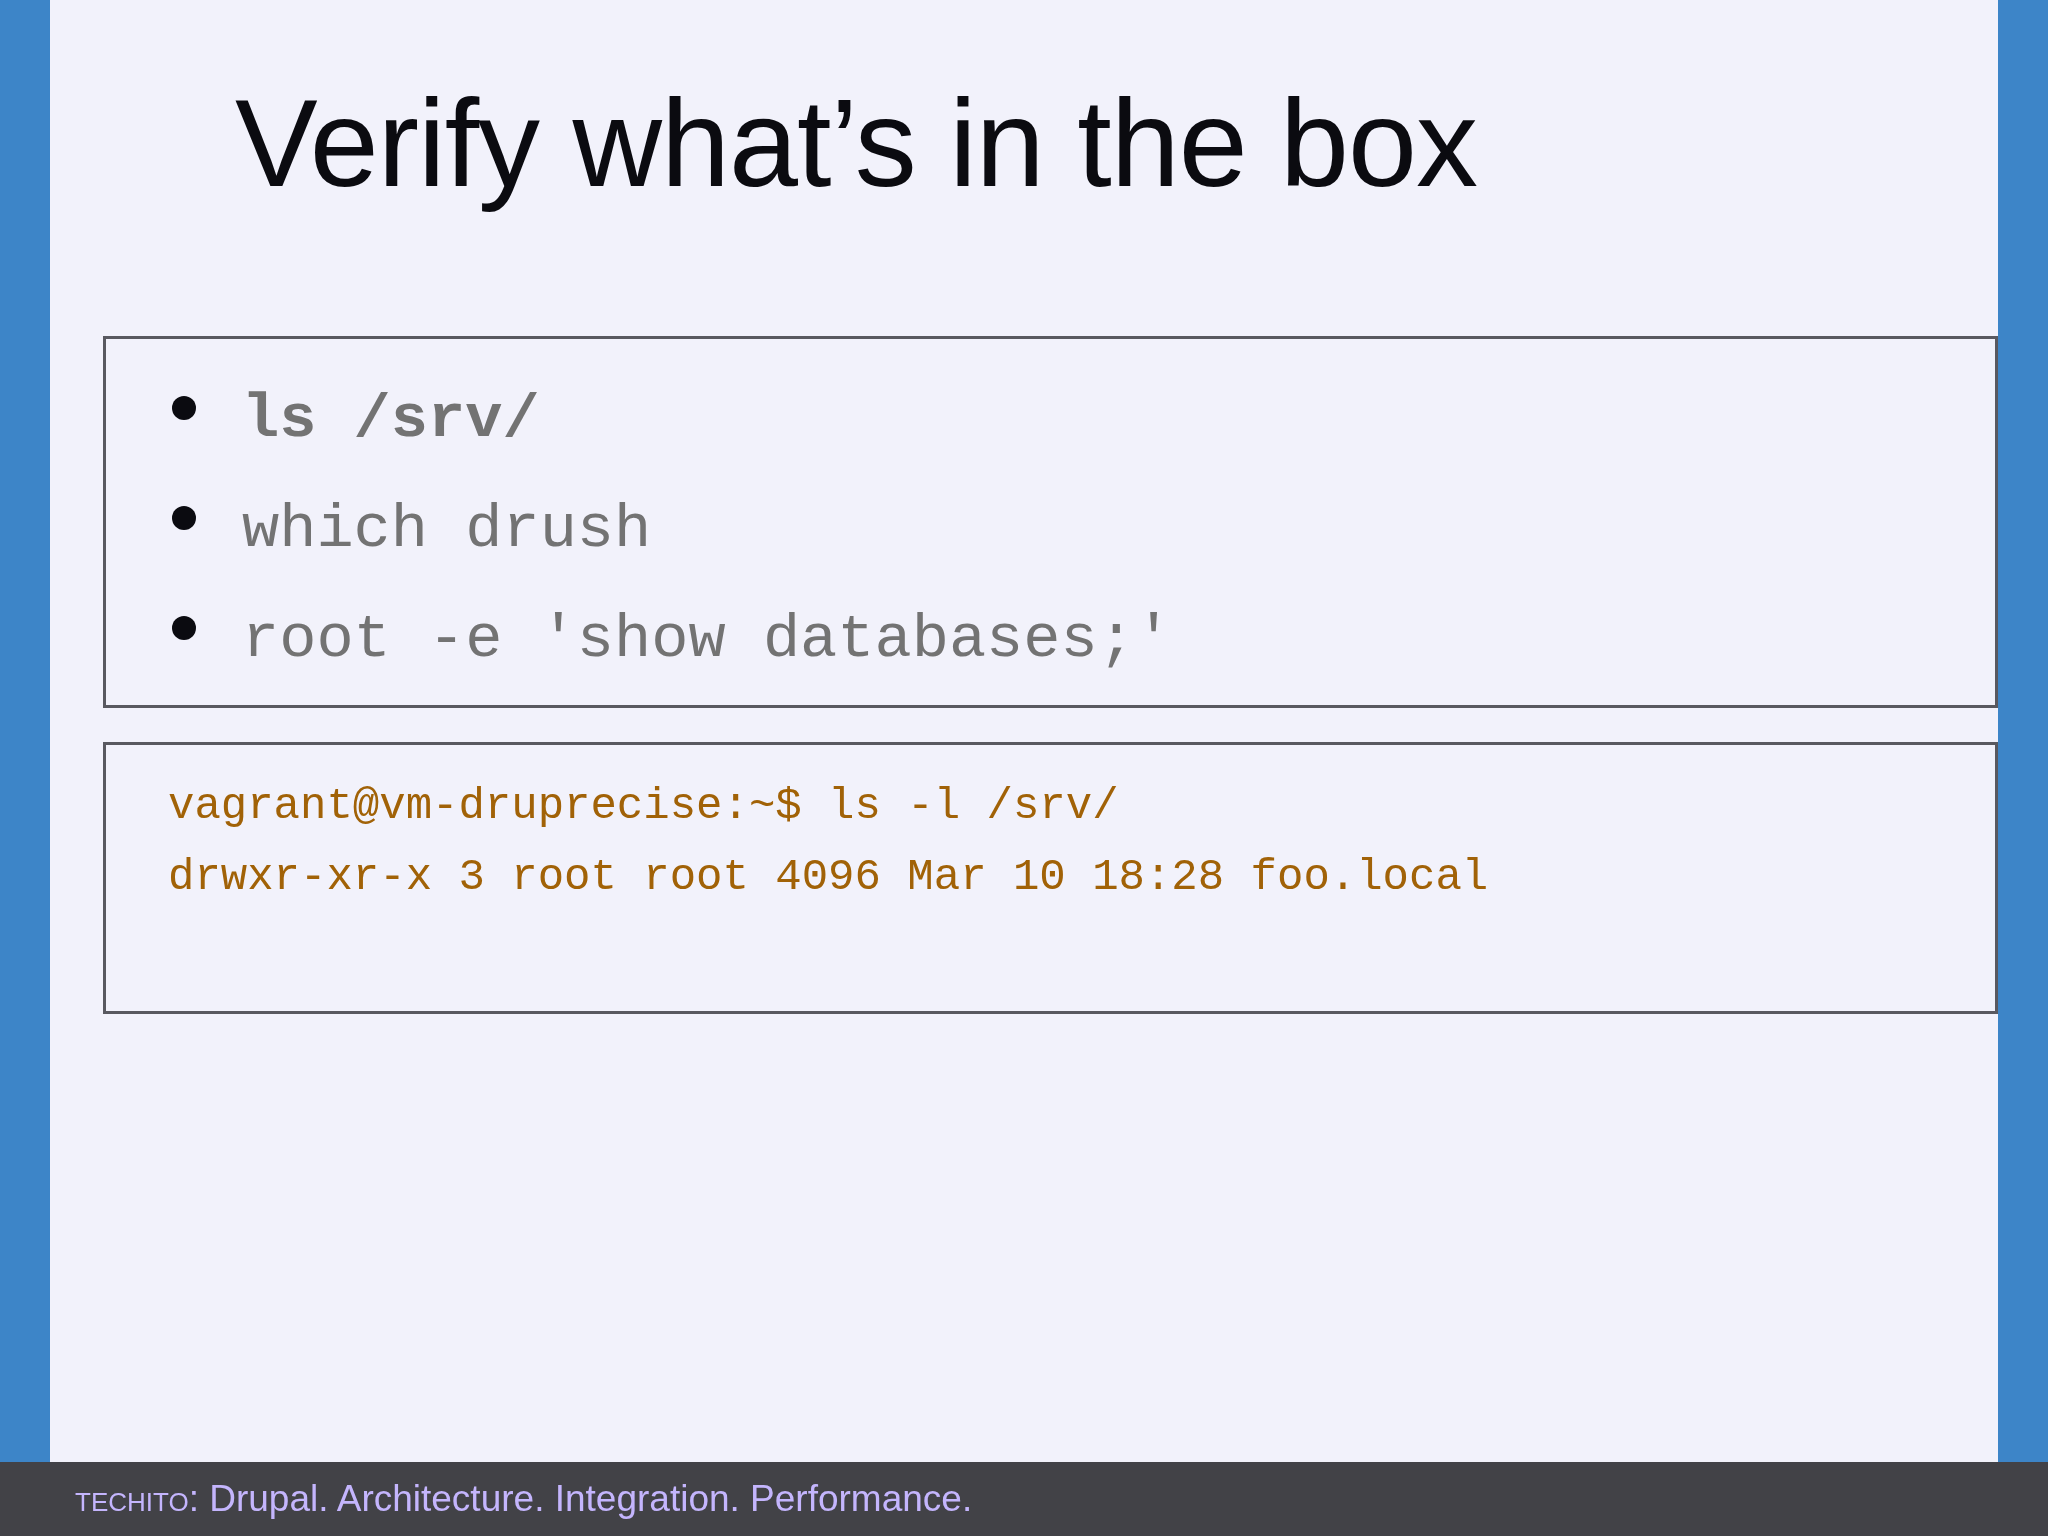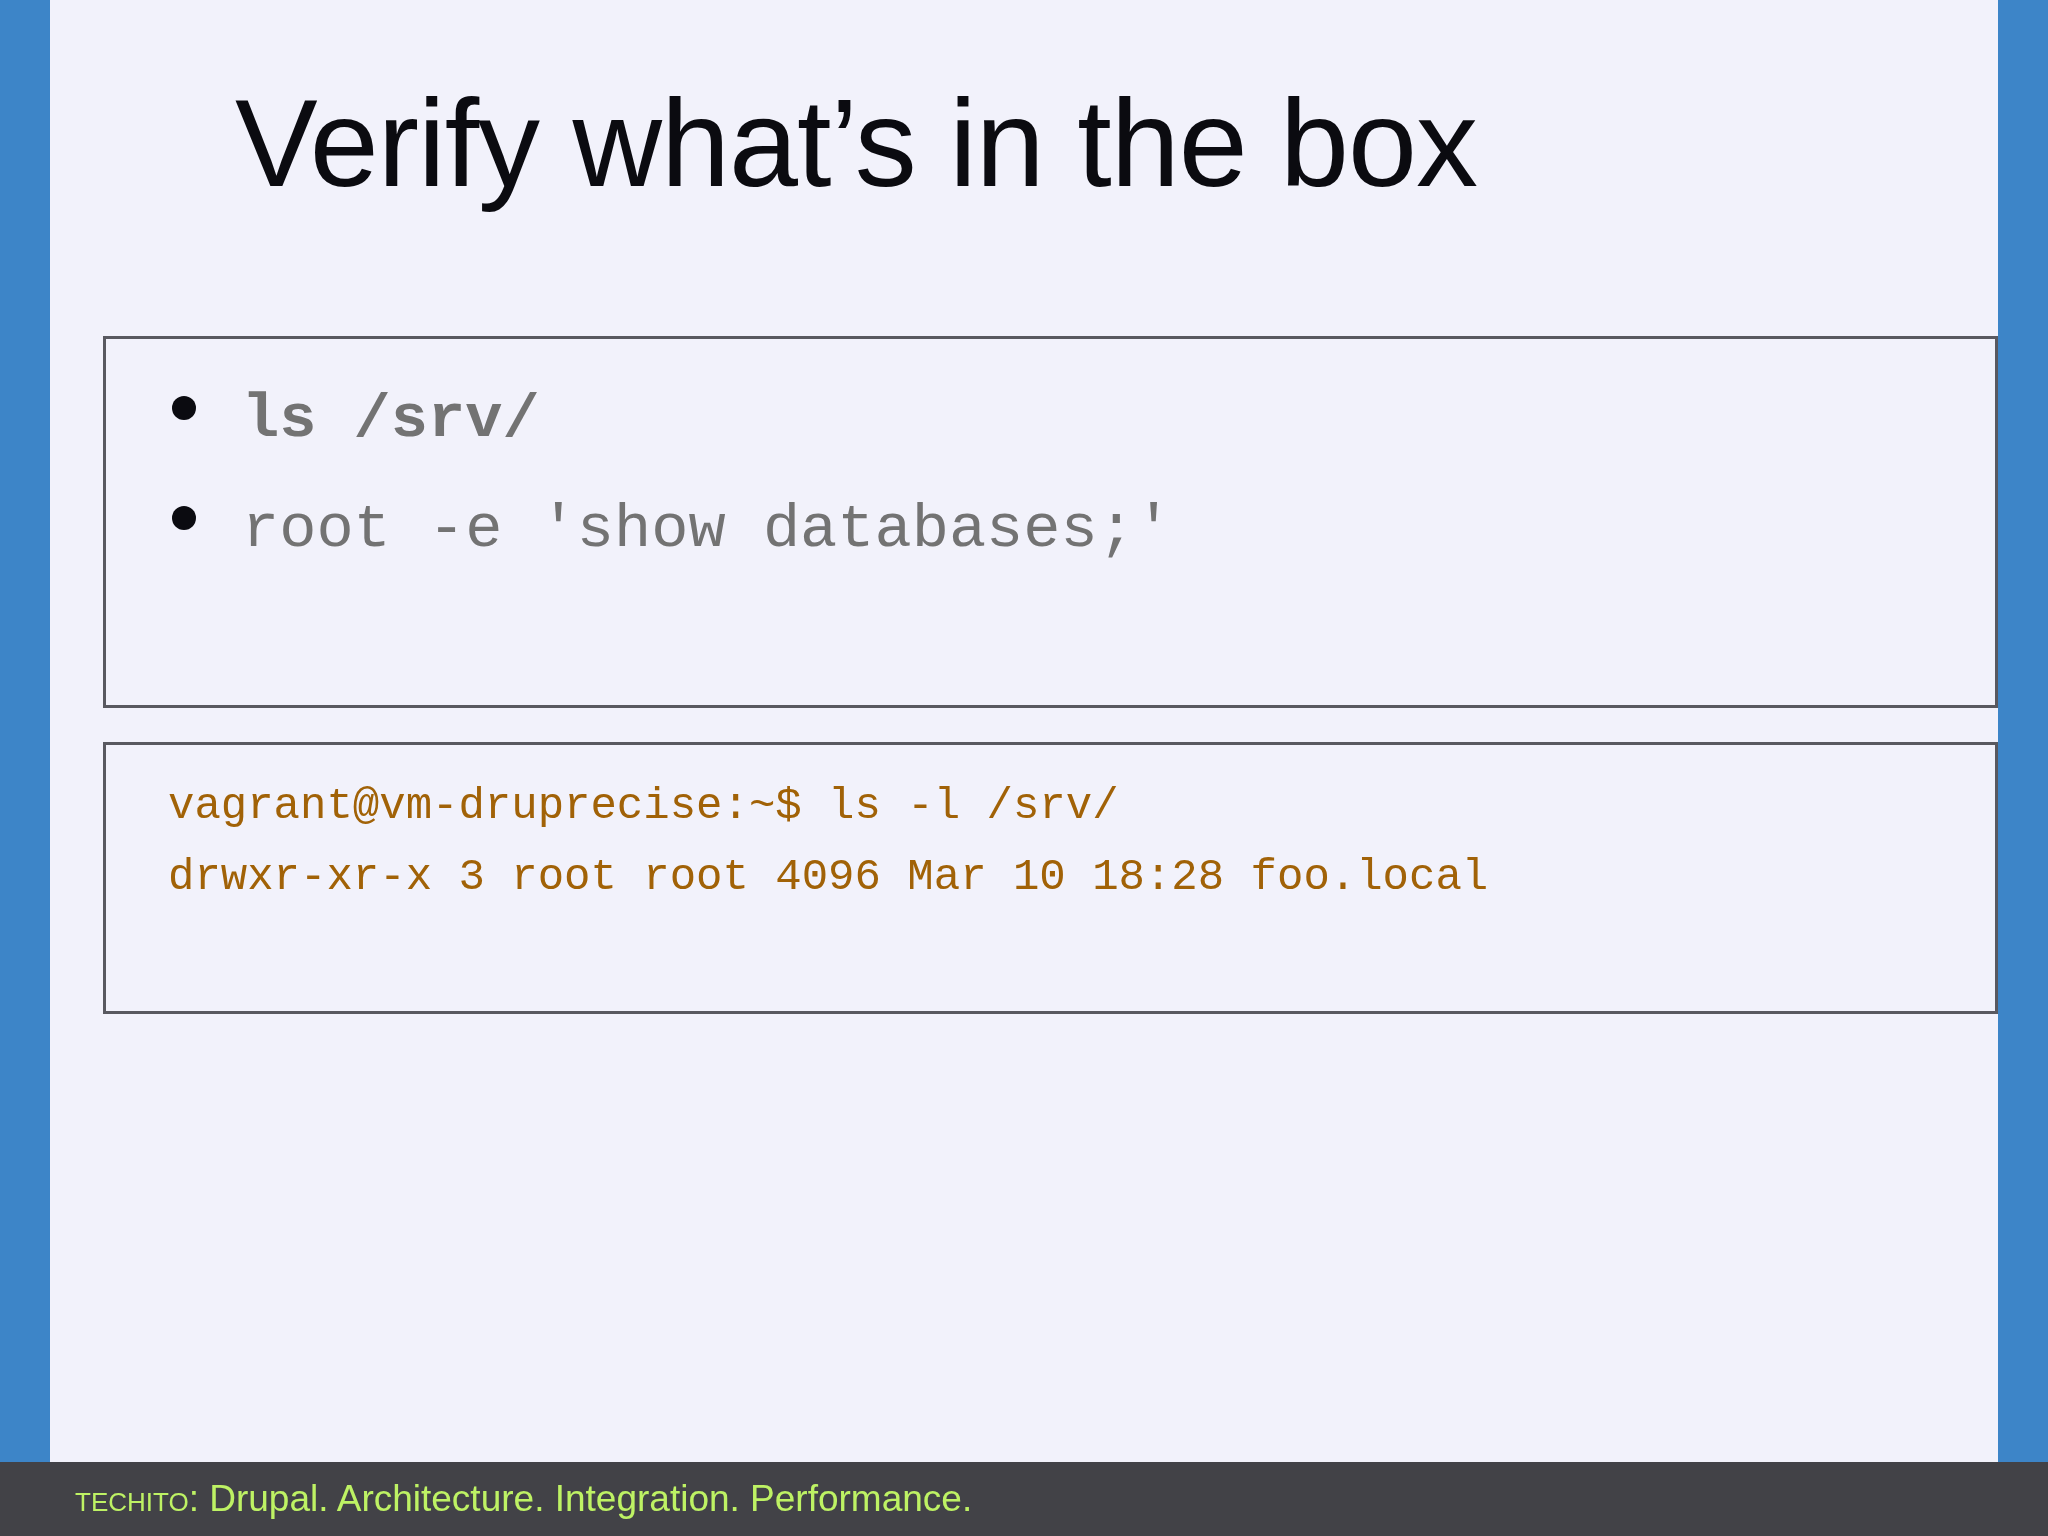--- a/index.html
+++ b/index.html
@@ -142,21 +142,21 @@
   }
 
   .footer-text {
     position: absolute;
     left: 75px;
     top: 0;
     height: 74px;
     line-height: 74px;
     font-family: "Liberation Sans", sans-serif;
     font-size: 37px;
-    color: #bef264;
+    color: #c4b5fd;
     white-space: nowrap;
   }
 
   .footer-brand {
     font-variant: small-caps;
     text-transform: lowercase;
   }
   .footer-brand::first-letter {
     text-transform: uppercase;
   }
@@ -174,20 +174,24 @@
     <div class="slide-title">Verify what’s in the box</div>
 
     <div class="panel commands-panel">
       <ul class="bullet-list">
 
         <li class="bullet-item">
           <span class="bullet-dot"></span>
           <span class="bullet-text is-bold">ls /srv/</span>
         </li>
 
+        <li class="bullet-item">
+          <span class="bullet-dot"></span>
+          <span class="bullet-text">which drush</span>
+        </li>
 
         <li class="bullet-item">
           <span class="bullet-dot"></span>
           <span class="bullet-text">root -e 'show databases;'</span>
         </li>
 
       </ul>
     </div>
 
     <div class="panel terminal-panel">

